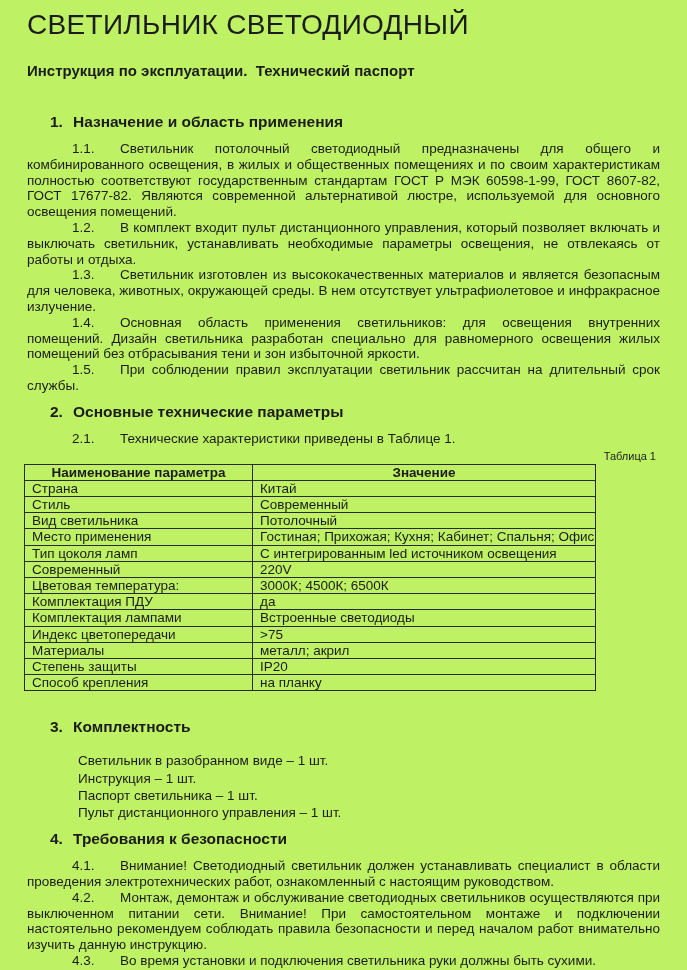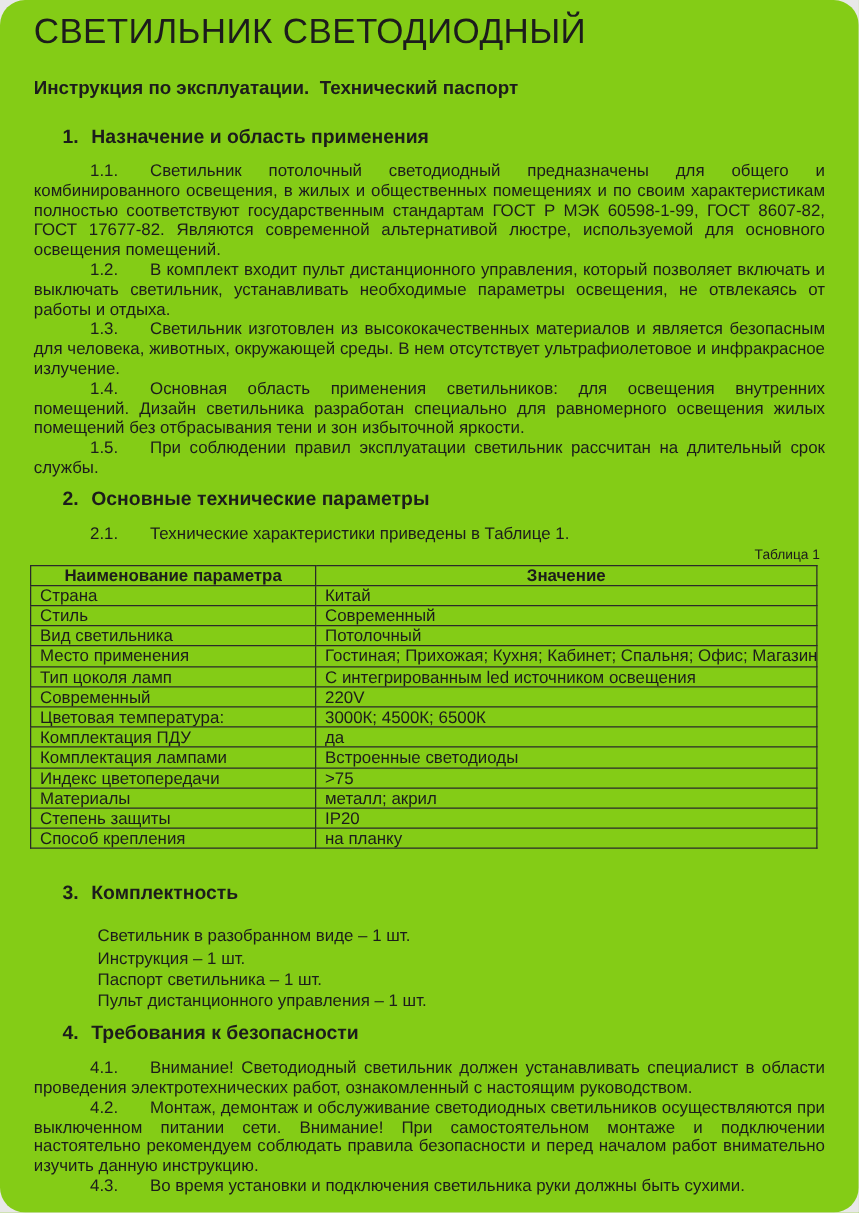--- a/index.html
+++ b/index.html
@@ -1,67 +1,66 @@
 <!DOCTYPE html>
 <html><head>
 <meta charset="utf-8">
 <style>
   html, body { margin: 0; padding: 0; background: #e8e8e8; }
   .page {
     position: relative;
     width: 687px;
     height: 970px;
     margin: 0 auto;
-    background: #84cc16;
+    background: #bef264;
     box-sizing: border-box;
     padding: 6px 27px 0 27px;
     overflow: hidden;
     font-family: "Liberation Sans", "DejaVu Sans", sans-serif;
     color: #1c1c1c;
-    border-radius: 20px;
   }
   .doc-title {
     font-size: 28px;
     font-weight: 400;
     letter-spacing: 0.3px;
     margin: 2px 0 0 0;
     line-height: 33px;
   }
   .doc-subtitle {
     font-size: 15px;
     font-weight: 700;
     margin-top: 20px;
     line-height: 19px;
     white-space: pre-wrap;
   }
   .sec-heading {
     font-size: 15.5px;
     font-weight: 700;
-    margin: 20px 0 0 23px;
+    margin: 32px 0 0 23px;
     line-height: 19px;
   }
   .sec-num { display: inline-block; width: 23px; }
   .body {
     font-size: 13.5px;
     line-height: 15.8px;
     text-align: justify;
     text-indent: 45px;
     margin: 0;
   }
   .body.first { margin-top: 10px; }
   .pnum { display: inline-block; width: 48px; text-indent: 0; }
   .table-caption {
     font-size: 11px;
     line-height: 14px;
     text-align: right;
     margin: 2px 4px 1px 0;
   }
   table.params {
     border-collapse: collapse;
-    width: 630px;
+    width: 572px;
     margin-left: -3px;
     font-size: 13.5px;
     table-layout: fixed;
   }
   table.params col.c1 { width: 228px; }
   table.params th, table.params td {
     border: 1px solid #2a2a2a;
     padding: 1px 7px;
     line-height: 13.2px;
     height: 13.2px;

